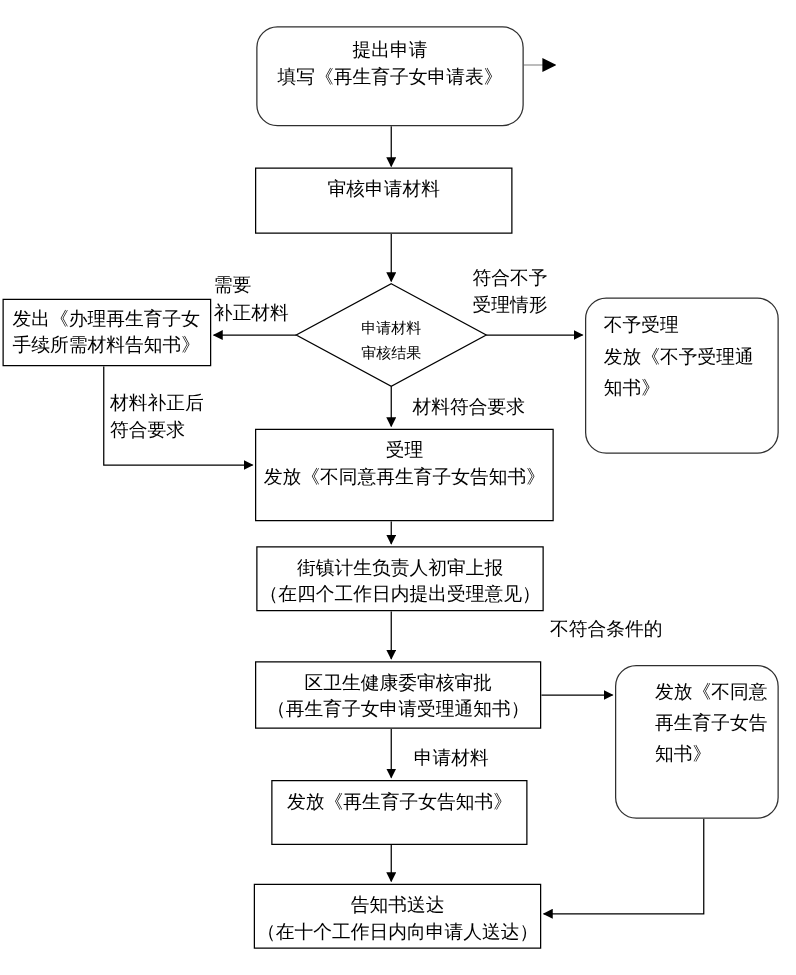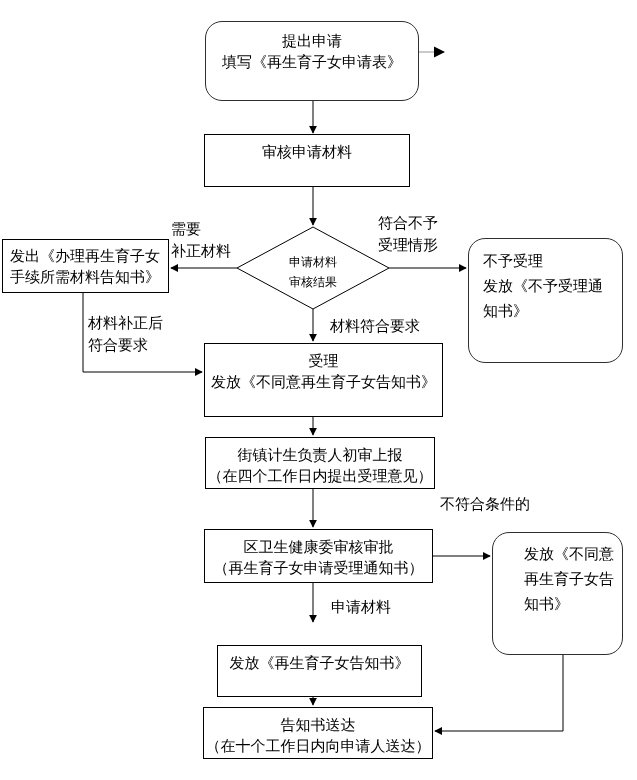--- a/index.html
+++ b/index.html
@@ -88,21 +88,21 @@
   <div class="node" style="left:205px;top:437px;width:230px;height:52px;padding-top:6px;">
     <div class="ln">街镇计生负责人初审上报</div>
     <div class="ln">（在四个工作日内提出受理意见）</div>
   </div>
 
   <div class="node" style="left:204px;top:529px;width:229px;height:54px;padding-top:6px;">
     <div class="ln">区卫生健康委审核审批</div>
     <div class="ln">（再生育子女申请受理通知书）</div>
   </div>
 
-  <div class="node" style="left:217px;top:645px;width:205px;height:52px;padding-top:6px;text-align:center;">
+  <div class="node" style="left:217px;top:624px;width:205px;height:52px;padding-top:6px;text-align:center;">
     <div class="ln">发放《再生育子女告知书》</div>
   </div>
 
   <div class="node" style="left:203px;top:707px;width:230px;height:52px;padding-top:6px;">
     <div class="ln">告知书送达</div>
     <div class="ln">（在十个工作日内向申请人送达）</div>
   </div>
 
   <div class="node rounded wrap" style="left:492px;top:532px;width:131px;height:123px;padding:8px 8px 8px 31px;">
     <span>发放《不同意再生育子女告知书》</span>

